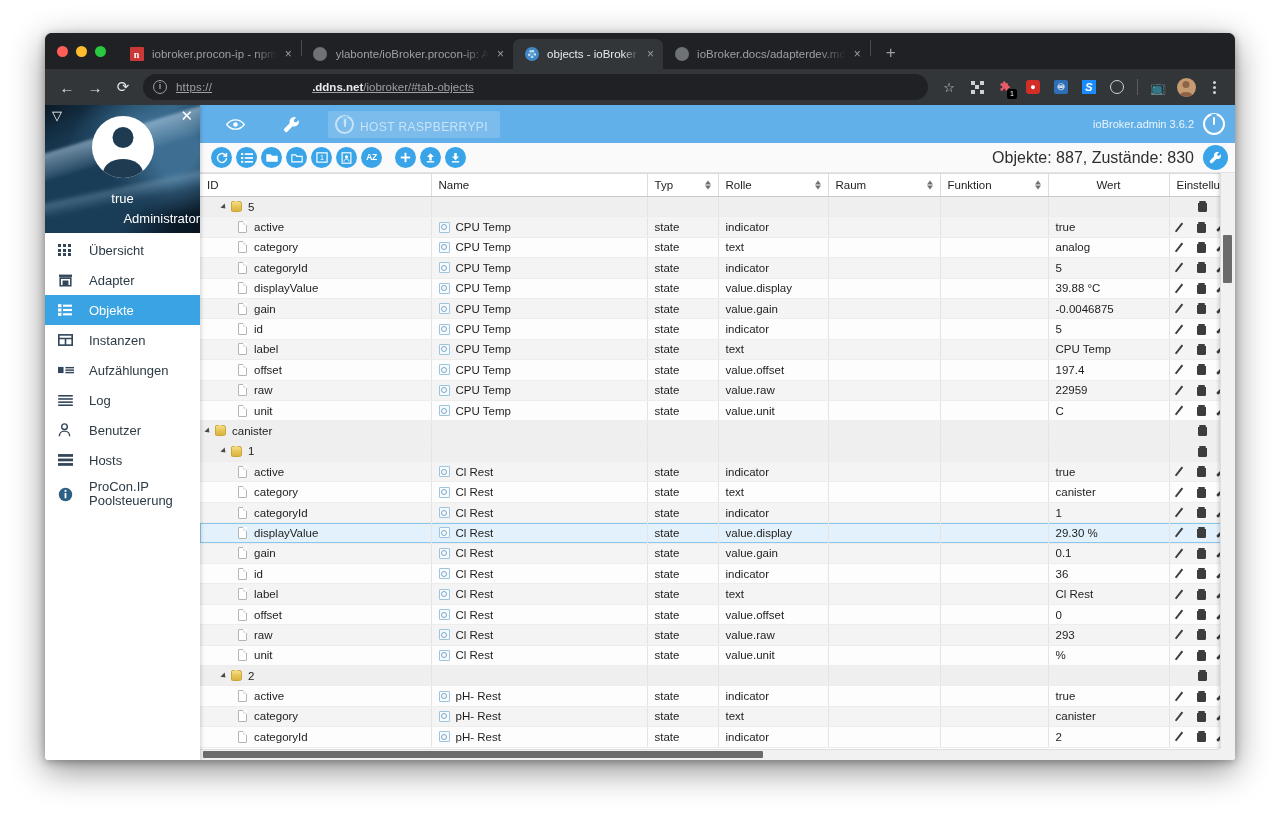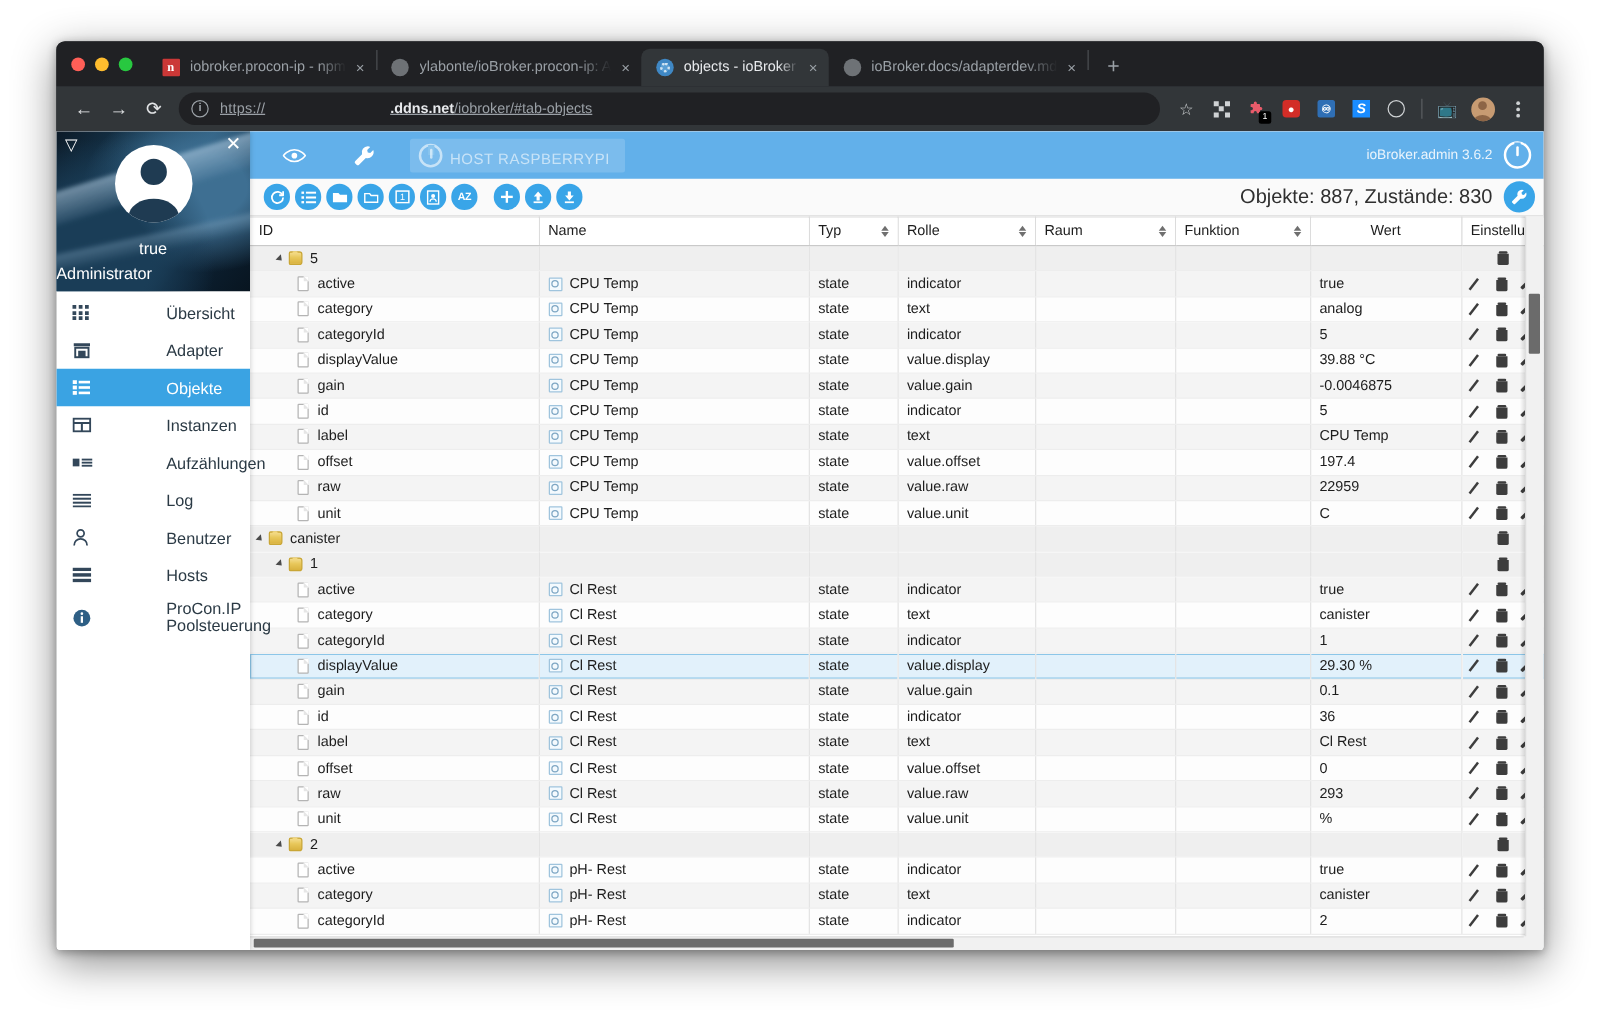--- a/index.html
+++ b/index.html
@@ -247,28 +247,28 @@
   .sp-avatar .mask {
     position:absolute; inset:0; border-radius:50%;
     box-shadow: inset 0 0 0 999px transparent;
   }
   .sp-name {
     position:absolute; left:0; right:0; bottom: 27px;
     text-align:center; color:#fff; font-size: 13px; z-index: 3;
   }
   .sp-role {
     position:absolute; left:0; right:0; bottom: 7px;
-    text-align:left; color:#fff; font-size: 13px; z-index: 3;
+    text-align:right; color:#fff; font-size: 13px; z-index: 3;
   }
 
   .side-menu { padding-top: 2px; }
   .side-item {
     display: flex; align-items: center;
     height: 30px; padding-left: 13px;
-    color: #2b3a45; font-size: 13px; gap: 44px;
+    color: #2b3a45; font-size: 13px;
   }
   .side-item .si-ic {
     width: 22px; flex: none;
     display:flex; align-items:center; justify-content:flex-start;
     color: #33475a; margin-right: 9px;
   }
   .side-item.active {
     background: #3aa3e3; color: #fff;
   }
   .side-item.active .si-ic { color: #fff; }

